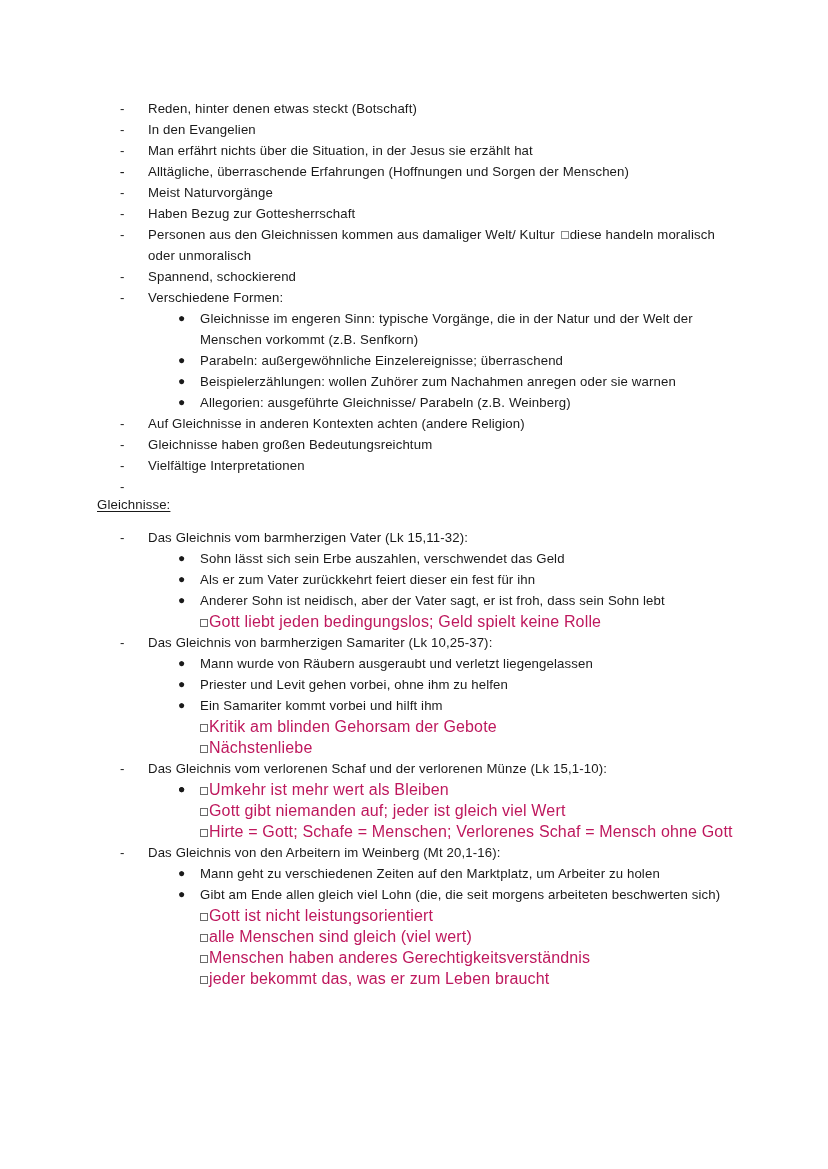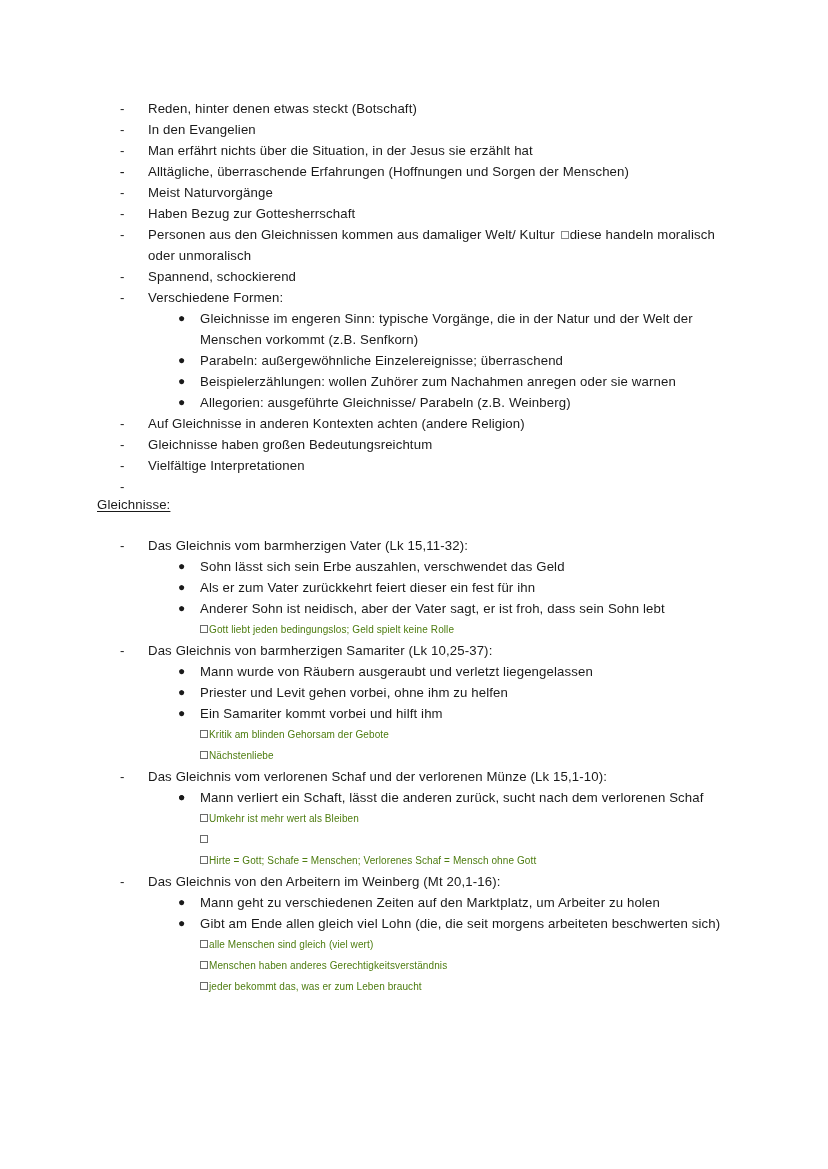--- a/index.html
+++ b/index.html
@@ -60,24 +60,24 @@
     width: 14px;
     font-size: 12px;
     line-height: 21px;
     color: #1a1a1a;
   }
 
   
   .l3 {
     position: relative;
     padding-left: 103px;
-    font-size: 10px;
-    line-height: 21px;
-    letter-spacing: 0.01em;
-    color: #4d7c0f;
+    font-size: 16px;
+    line-height: 21px;
+    letter-spacing: 0.01em;
+    color: #be185d;
     white-space: pre;
   }
 
   
   .boxglyph {
     display: inline-block;
     width: 8px;
     height: 8px;
     border: 1px solid #6b6b6b;
     box-sizing: border-box;
@@ -102,21 +102,21 @@
     line-height: 21px;
     letter-spacing: 0.01em;
     color: #1a1a1a;
     text-decoration: underline;
     text-underline-offset: 2px;
     display: inline-block;
   }
   .heading-row {
     padding-left: 0;
     margin-top: 18px;
-    margin-bottom: 20px;
+    margin-bottom: 12px;
   }
 </style>
 </head>
 <body>
 
 <div id="page">
   <div id="content">
 
     <div>
       <div class="l1">
@@ -247,39 +247,39 @@
     <div>
       <div class="l1">
         <span class="mark">-</span>
         <span>Das Gleichnis vom verlorenen Schaf und der verlorenen Münze (Lk 15,1-10):</span>
       </div>
       <div class="l2">
         <span class="mark">●</span>
       </div>
       <div class="l2">
         <span class="mark">●</span>
-        <span>Mann verliert ein Schaft, lässt die anderen zurück, sucht nach dem verlorenen Schaf</span>
       </div>
       <div class="l3"><span class="boxglyph"></span><span>Umkehr ist mehr wert als Bleiben</span></div>
-      <div class="l3"><span class="boxglyph"></span></div>
+      <div class="l3"><span class="boxglyph"></span><span>Gott gibt niemanden auf; jeder ist gleich viel Wert</span></div>
       <div class="l3"><span class="boxglyph"></span><span>Hirte = Gott; Schafe = Menschen; Verlorenes Schaf = Mensch ohne Gott</span></div>
     </div>
 
     <div>
       <div class="l1">
         <span class="mark">-</span>
         <span>Das Gleichnis von den Arbeitern im Weinberg (Mt 20,1-16):</span>
       </div>
       <div class="l2">
         <span class="mark">●</span>
         <span>Mann geht zu verschiedenen Zeiten auf den Marktplatz, um Arbeiter zu holen</span>
       </div>
       <div class="l2">
         <span class="mark">●</span>
         <span>Gibt am Ende allen gleich viel Lohn (die, die seit morgens arbeiteten beschwerten sich)</span>
       </div>
+      <div class="l3"><span class="boxglyph"></span><span>Gott ist nicht leistungsorientiert</span></div>
       <div class="l3"><span class="boxglyph"></span><span>alle Menschen sind gleich (viel wert)</span></div>
       <div class="l3"><span class="boxglyph"></span><span>Menschen haben anderes Gerechtigkeitsverständnis</span></div>
       <div class="l3"><span class="boxglyph"></span><span>jeder bekommt das, was er zum Leben braucht</span></div>
     </div>
 
   </div>
 </div>
 
 </body></html>

